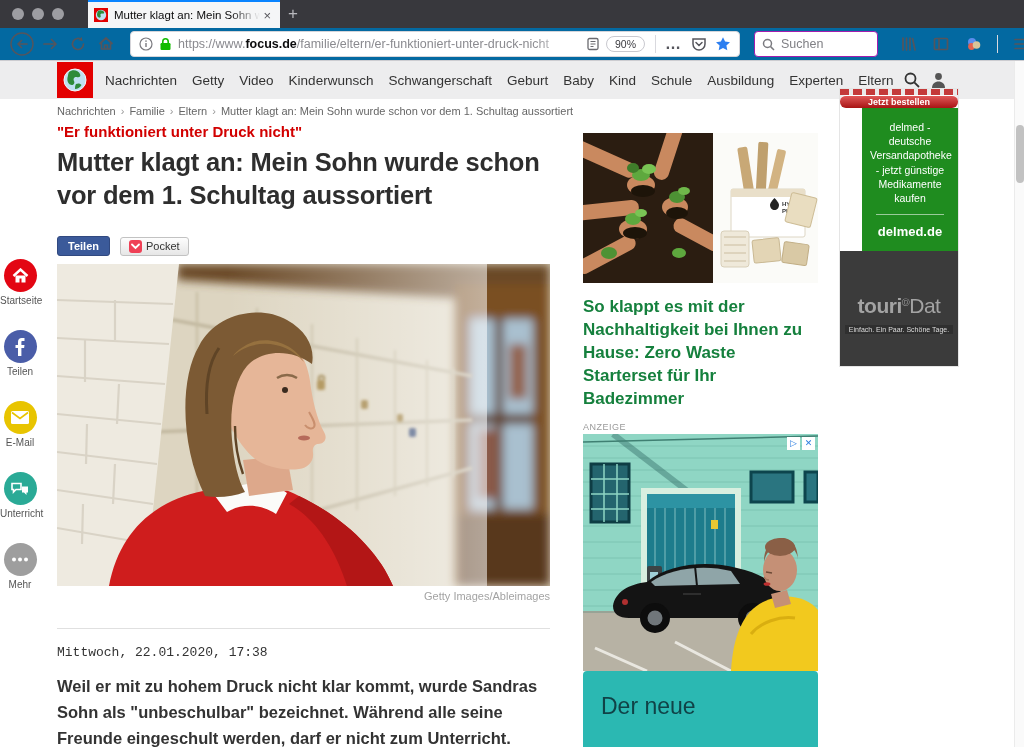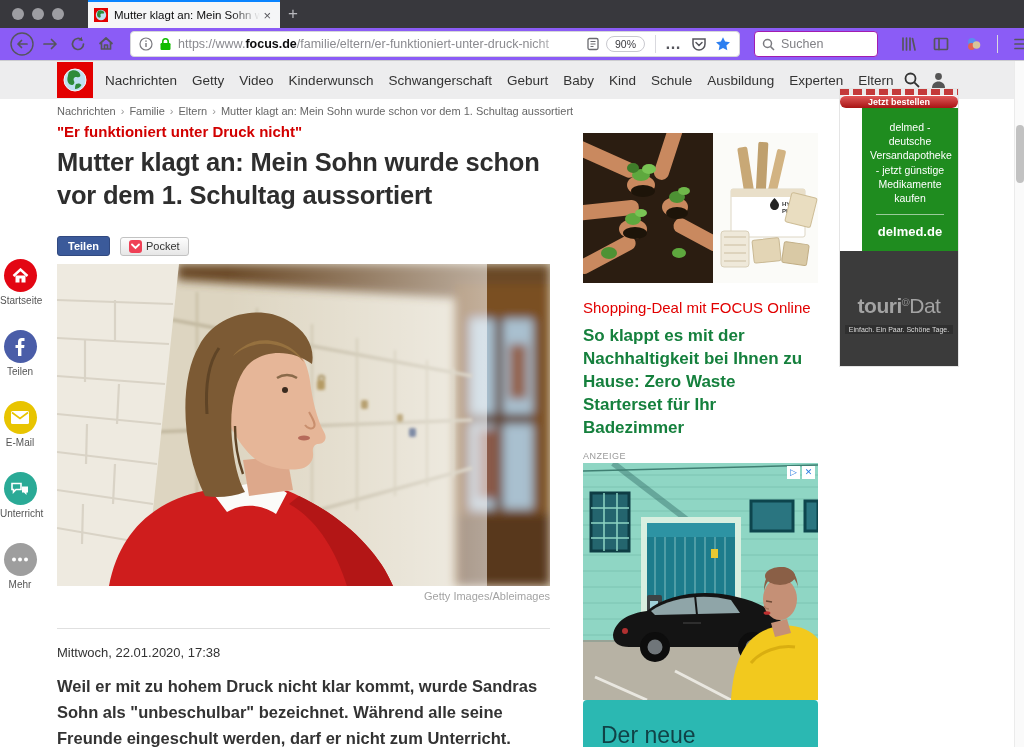--- a/index.html
+++ b/index.html
@@ -11,21 +11,21 @@
   .traffic { position:absolute; left:12px; top:8px; display:flex; gap:8px; }
   .traffic span { width:12px; height:12px; border-radius:50%; background:#9d9da2; }
   .tab { position:absolute; left:88px; top:0; width:192px; height:28px; background:#f5f6f7;
     border-top:2px solid #0a84ff; display:flex; align-items:center; padding:0 6px; }
   .tab-fav { width:14px; height:14px; margin-right:6px; flex:none; }
   .tab-title { font-size:11.5px; color:#0c0c0d; white-space:nowrap; overflow:hidden; flex:1;
     -webkit-mask-image:linear-gradient(90deg,#000 80%,transparent); mask-image:linear-gradient(90deg,#000 80%,transparent); }
   .tab-close { font-size:13px; color:#57575c; padding:0 3px; line-height:1; }
   .newtab { position:absolute; left:288px; top:2px; color:#b9b9be; font-size:17px; line-height:24px; }
 
-  .toolbar { position:absolute; left:0; top:28px; width:1024px; height:33px; background:#8b5cf6;
+  .toolbar { position:absolute; left:0; top:28px; width:1024px; height:33px; background:#0369a1;
     border-bottom:1px solid #ccccd0; display:flex; align-items:center; padding:16px 8px; }
   .tb-ic { width:28px; height:28px; display:flex; align-items:center; justify-content:center; flex:none; }
   .tb-ic svg { stroke:#55555c; fill:none; stroke-width:1.7; stroke-linecap:round; stroke-linejoin:round; }
   .urlbar { margin-left:10px; width:610px; height:26px; background:#fff; border:1px solid #d5d5da;
     border-radius:4px; display:flex; align-items:center; padding:0 8px; flex:none; }
   .url-text { font-size:12.5px; color:#8a8a8f; white-space:nowrap; overflow:hidden; flex:1;
     -webkit-mask-image:linear-gradient(90deg,#000 88%,transparent); mask-image:linear-gradient(90deg,#000 88%,transparent); }
   .url-text b { color:#0c0c0d; font-weight:700; }
   .zoom-pill { border:1px solid #c9c9cf; border-radius:10px; font-size:10.5px; color:#3a3a3f;
     padding:1px 8px; margin:0 6px; flex:none; }
@@ -61,21 +61,21 @@
   .headline { margin-top:6px; font-size:25.5px; line-height:1.3; font-weight:700; color:#2e2e2e; letter-spacing:-0.2px; }
   .share-row { margin-top:24px; display:flex; gap:10px; align-items:center; }
   .btn-teilen { background:#3b5a9a; color:#fff; font-size:11px; font-weight:700; border:1px solid #314980;
     border-radius:3px; padding:3px 10px; }
   .btn-pocket { background:linear-gradient(#fdfdfd,#e6e6e6); border:1px solid #c2c2c2; border-radius:3px;
     padding:2px 8px; font-size:11px; color:#333; display:flex; align-items:center; gap:4px; }
   .pocket-glyph { width:13px; height:13px; background:#ef4056; border-radius:3px; display:flex; align-items:center; justify-content:center; }
   .hero { margin-top:8px; width:493px; height:322px; }
   .credit { margin-top:0; text-align:right; font-size:11px; color:#a3a3a3; }
   .art-divider { margin-top:26px; border-top:1px solid #e0e0e0; }
-  .date { margin-top:16px; font-size:13px; color:#333; }
+  .date { margin-top:16px; font-size:13px; color:#333;font-family:Liberation Mono, monospace; }
   .lead { margin-top:13px; font-size:16.5px; font-weight:700; line-height:1.58; color:#333; }
 
   
   .midcol { position:absolute; left:583px; top:72px; width:235px; }
   .deal-img { width:235px; height:150px; }
   .deal-label { margin-top:12px; color:#e10000; font-size:15px; }
   .deal-headline { margin-top:9px; font-size:17px; font-weight:700; line-height:1.35; color:#15803d; }
   .anzeige { margin-top:11px; font-size:9px; color:#9a9a9a; letter-spacing:.5px; }
   .seat { position:relative; margin-top:2px; width:235px; }
   .adchoice { position:absolute; top:3px; right:3px; display:flex; gap:2px; }
@@ -453,21 +453,20 @@
         <text x="199" y="73" font-size="6" font-weight="bold" fill="#333" font-family="Liberation Sans, sans-serif">HYDRO</text>
         <text x="199" y="80" font-size="6" font-weight="bold" fill="#333" font-family="Liberation Sans, sans-serif">PHIL</text>
         <rect x="138" y="98" width="28" height="36" rx="3" fill="#efe9da" stroke="#d8cfb9"></rect>
         <path d="M141 104h22 M141 112h22 M141 120h22 M141 128h22" stroke="#ddd3bd" stroke-width="2"></path>
         <rect x="170" y="106" width="27" height="23" rx="2" fill="#e3d5b5" stroke="#c9b893" transform="rotate(-6 183 117)"></rect>
         <rect x="200" y="110" width="25" height="21" rx="2" fill="#d9c9a5" stroke="#c0ad84" transform="rotate(8 212 120)"></rect>
         <rect x="205" y="62" width="26" height="30" rx="2" fill="#e9ddc0" stroke="#cdbc95" transform="rotate(14 218 77)"></rect>
       </g>
     </svg>
 
-    <div class="deal-label">Shopping-Deal mit FOCUS Online</div>
     <div class="deal-headline">So klappt es mit der Nachhaltigkeit bei Ihnen zu Hause: Zero Waste Starterset für Ihr Badezimmer</div>
     <div class="anzeige">ANZEIGE</div>
 
     
     <div class="seat">
       <svg width="235" height="237" viewBox="0 0 235 237" style="display:block">
         <rect width="235" height="237" fill="#8fd6c4"></rect>
         <g stroke="#7cc4b2" stroke-width="1">
             <path d="M0 12h235 M0 24h235 M0 36h235 M0 48h235 M0 62h235 M0 76h235 M0 92h235 M0 108h235 M0 124h235 M0 140h235 M0 156h235 M0 172h235"></path>
           </g>

